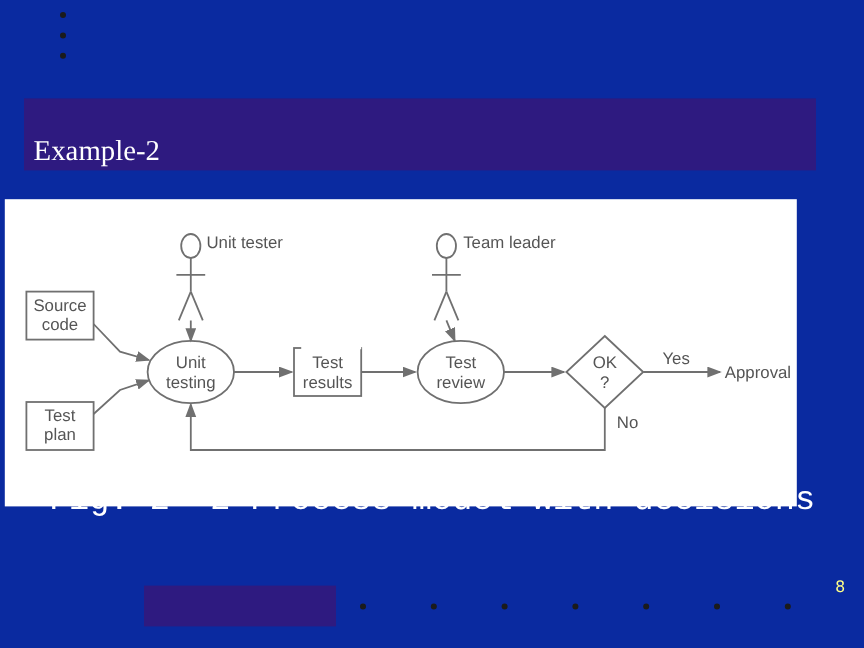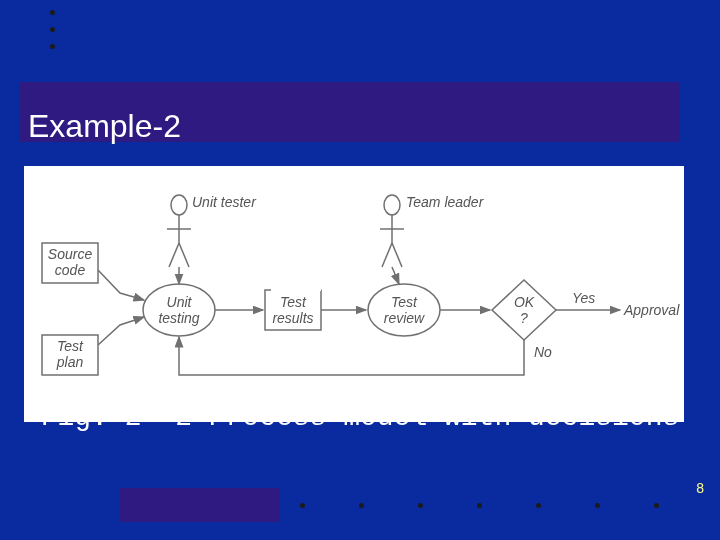--- a/index.html
+++ b/index.html
@@ -41,34 +41,33 @@
     width: 660px;
     height: 60px;
     background: #2e1a80;
     display: flex;
     align-items: center;
     padding-left: 8px;
     box-sizing: border-box;
   }
   .title-bar .title-text {
     color: #ffffff;
-    font-size: 32px;
-    font-family: Liberation Sans, sans-serif;
+    font-size: 24px;
+    font-family: Liberation Serif, serif;
     margin-top: 28px;
   }
 
   
   .diagram-panel {
     position: absolute;
     top: 166px;
-    left: 24px;
+    left: 4px;
     width: 660px;
     height: 256px;
     background: #ffffff;
-    font-style: italic;
   }
   .diagram-panel svg {
     width: 100%;
     height: 100%;
     display: block;
   }
 
   
   .caption {
     position: absolute;

